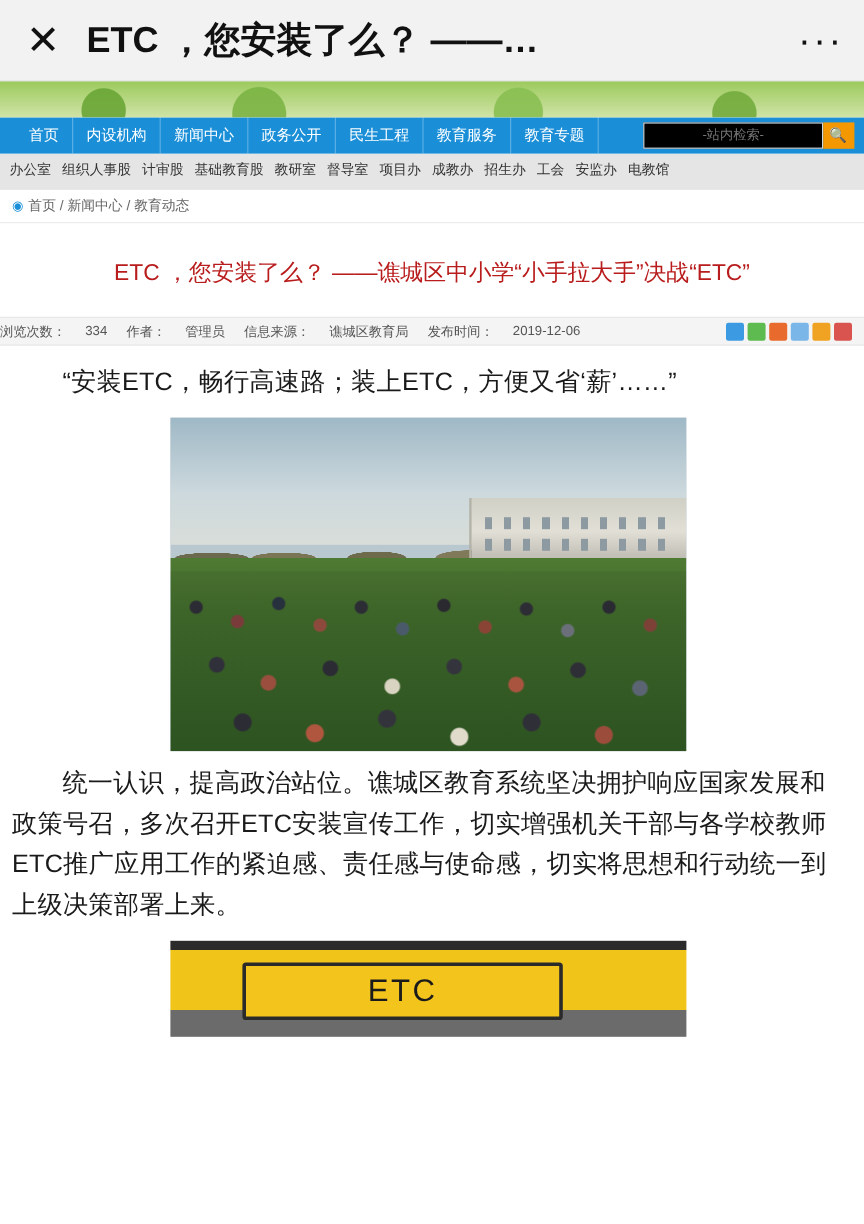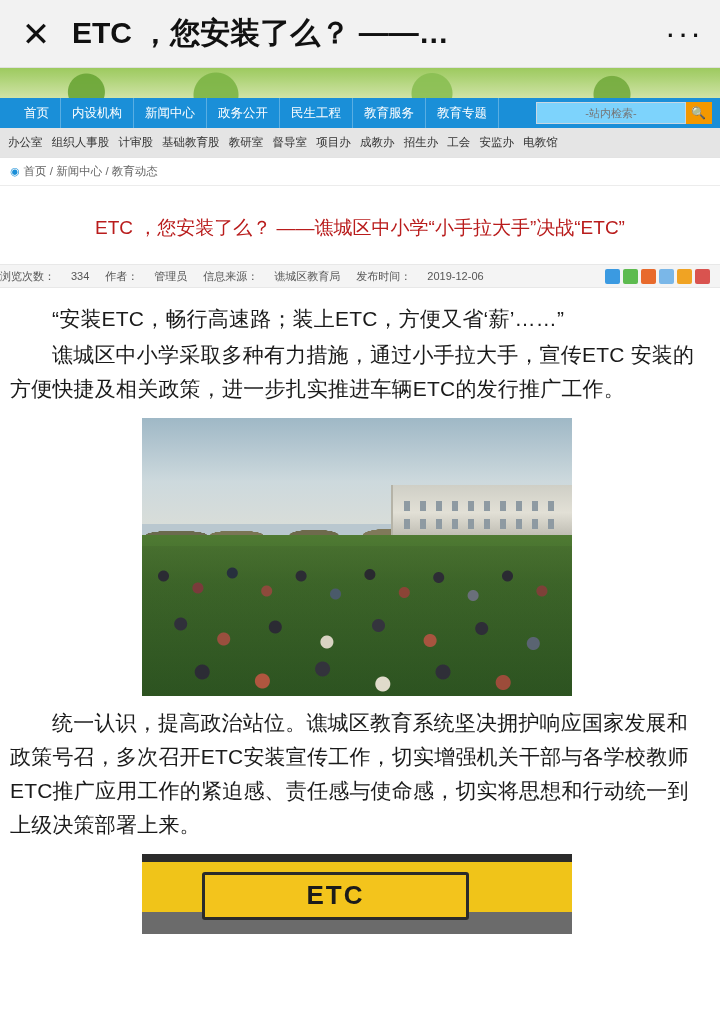--- a/index.html
+++ b/index.html
@@ -89,21 +89,21 @@
     position: absolute;
     right: 8px; top: 4px;
     display: flex; align-items: center;
   }
   .nav-search input {
     width: 150px; height: 22px;
     border: 1px solid #c9d7e2;
     font-size: 11px;
     padding: 0 6px;
     color: #666;
-    background: #7dd3fc;
+    background: #000000;
     text-align: center;
     outline: none;
   }
   .nav-search .go {
     width: 26px; height: 22px;
     background: #f39800;
     display: flex; align-items: center; justify-content: center;
     color: #fff; font-size: 12px;
   }
 
@@ -258,21 +258,21 @@
     overflow: hidden;
   }
   .photo2 .sign {
     position: absolute;
     left: 14%; top: 22%;
     width: 62%; height: 60%;
     background: #f3c41c;
     border: 3px solid #2a2a2a;
     border-radius: 3px;
     display: flex; align-items: center; justify-content: center;
-    color: #1b1b1b; font-size: 26px; font-weight: bold; letter-spacing: 2px;
+    color: #1b1b1b; font-size: 26px; font-weight: normal; letter-spacing: 2px;
   }
 </style>
 </head>
 <body>
 
 <div class="page">
 
   <div class="topbar">
     <div class="close-btn">✕</div>
     <div class="top-title">ETC ，您安装了么？ ——…</div>
@@ -333,21 +333,20 @@
       <i class="si-2"></i>
       <i class="si-3"></i>
       <i class="si-4"></i>
       <i class="si-5"></i>
       <i class="si-6"></i>
     </span>
   </div>
 
   <div class="body">
     <p class="para">“安装ETC，畅行高速路；装上ETC，方便又省‘薪’……”</p>
-    <p class="para">谯城区中小学采取多种有力措施，通过小手拉大手，宣传ETC 安装的方便快捷及相关政策，进一步扎实推进车辆ETC的发行推广工作。</p>
 
     <div class="photo-wrap">
       <div class="photo1">
         <div class="sky"></div>
         <div class="treeline"></div>
         <div class="building"></div>
         <div class="field"></div>
         <div class="crowd"></div>
       </div>
     </div>

